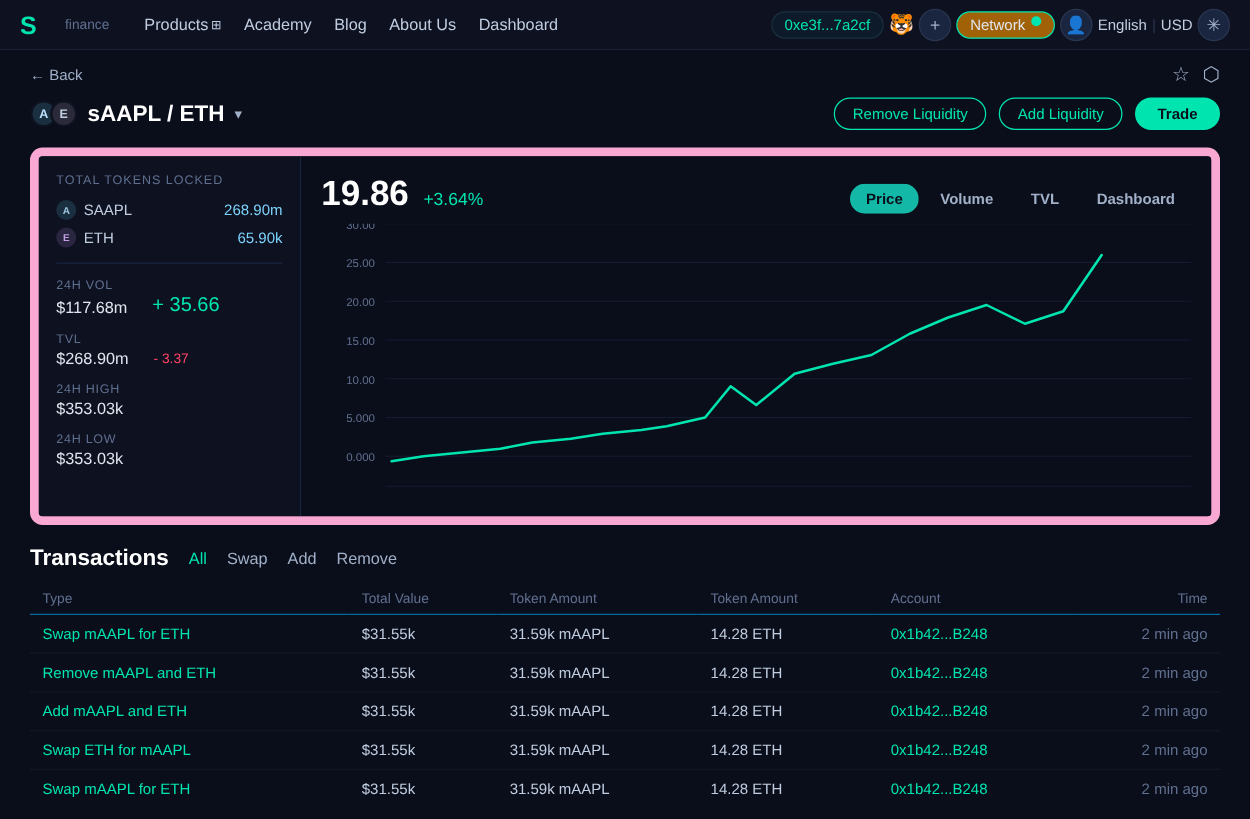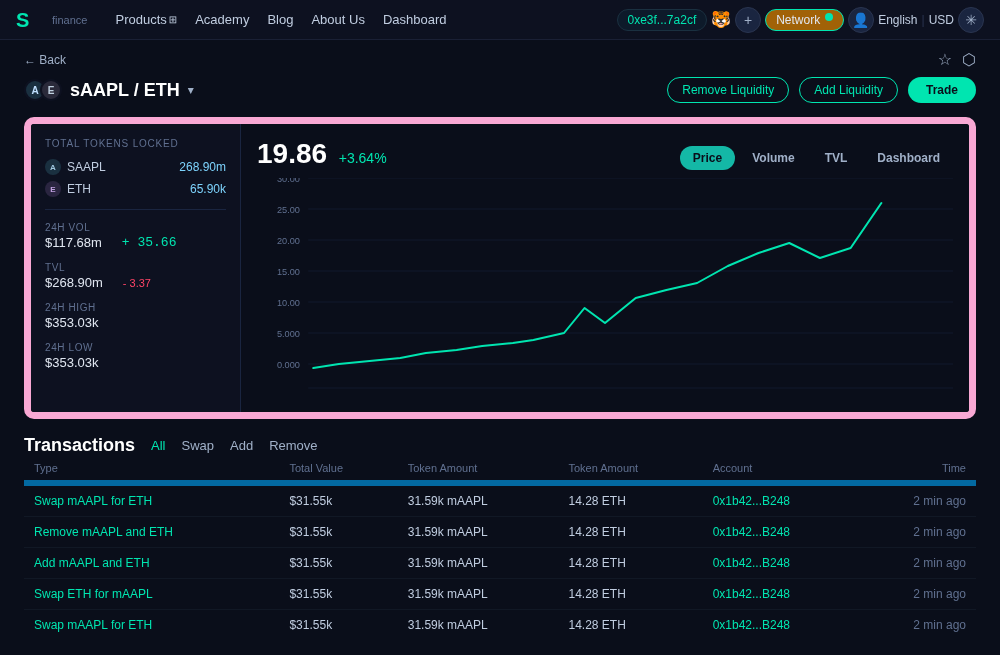--- a/index.html
+++ b/index.html
@@ -257,21 +257,21 @@
       letter-spacing: 0.6px;
       margin-bottom: 2px;
     }
     .stat-value {
       font-size: 13px;
       color: #e0e6f0;
       display: flex;
       align-items: center;
       gap: 20px;
     }
-    .pos { color: #00e5b0; font-size: 13px; font-family: Liberation Mono, monospace; }
+    .pos { color: #00e5b0; font-size: 16px; }
     .neg { color: #ff4466; font-size: 11px; }
 
     
     .right-panel {
       padding: 14px 16px;
       background: #0a0e1a;
     }
     .chart-header {
       display: flex;
       align-items: flex-end;
@@ -335,40 +335,41 @@
 
     
     .transactions-section {
       margin-top: 16px;
       padding: 0 0 10px;
     }
     .tx-header {
       display: flex;
       align-items: center;
       gap: 16px;
+      margin-bottom: 10px;
     }
     .tx-title {
       font-size: 18px;
       font-weight: 700;
       color: #fff;
     }
     .tx-filter {
       font-size: 13px;
       color: #a0b0c8;
       cursor: pointer;
     }
     .tx-filter.active { color: #00e5b0; }
 
     
     .tx-table {
       width: 100%;
       border-collapse: collapse;
     }
     .tx-table thead tr {
-      border-bottom: 6px solid #0369a1;
+      border-bottom: 1px solid #0369a1;
     }
     .tx-table th {
       text-align: left;
       font-size: 11px;
       color: #607090;
       padding: 6px 10px;
       font-weight: 500;
     }
     .tx-table td {
       padding: 8px 10px;

